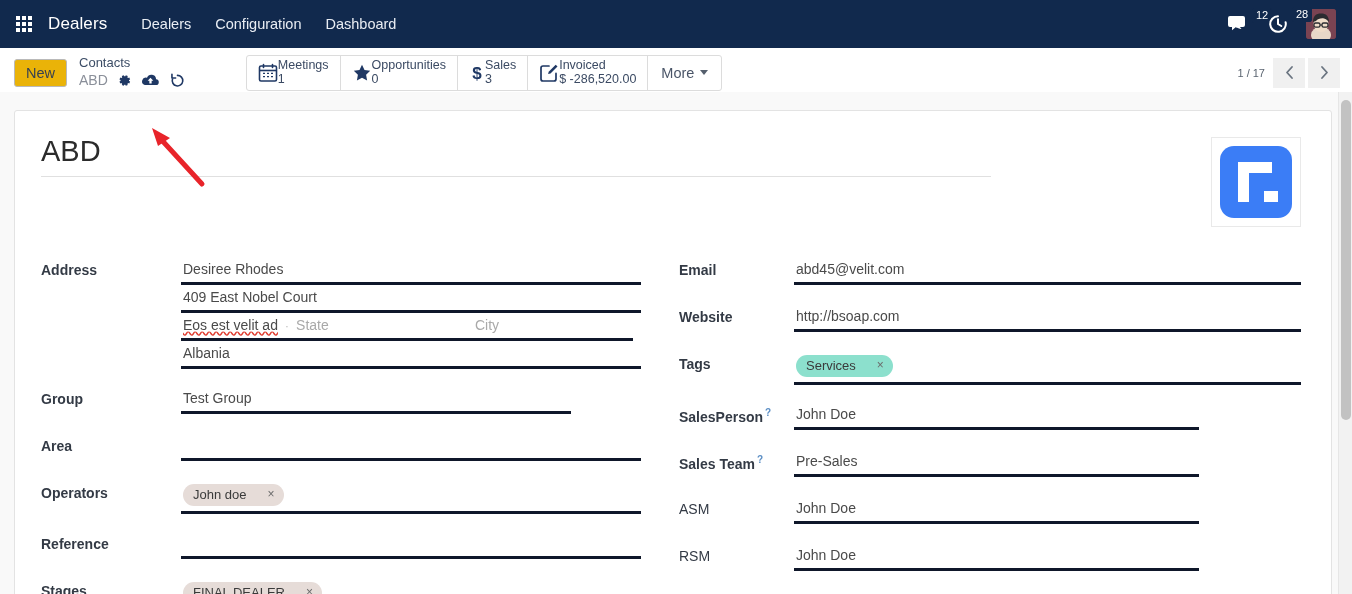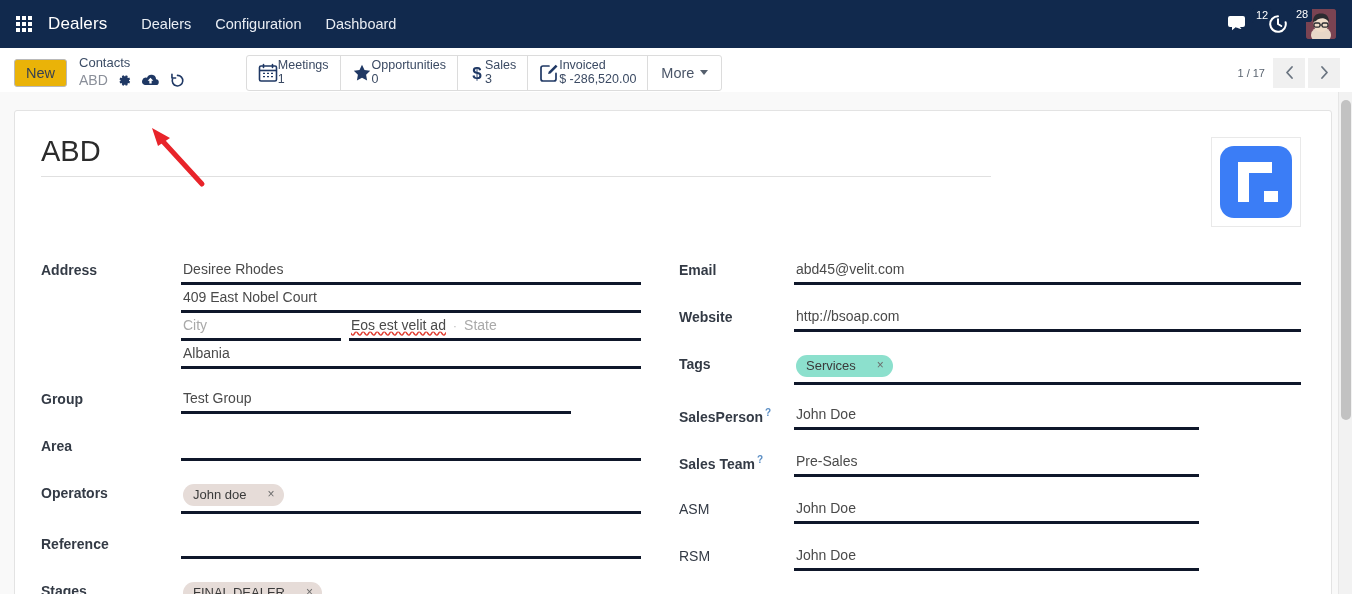--- a/index.html
+++ b/index.html
@@ -487,26 +487,26 @@
     <div class="cols">
 
       <div class="col col-left">
 
         <div class="fld">
           <div class="fld-label">Address</div>
           <div class="fld-body">
             <div class="fld-line">Desiree Rhodes</div>
             <div class="fld-line">409 East Nobel Court</div>
             <div class="addr-row">
-              <div class="fld-line city ph">City</div>
               <div class="fld-line">
                 <span class="val spell">Eos est velit ad</span>
                 <span class="addr-sep">·</span>
                 <span class="ph">State</span>
               </div>
+              <div class="fld-line city ph">City</div>
             </div>
             <div class="fld-line">Albania</div>
           </div>
         </div>
 
         <div class="fld">
           <div class="fld-label">Group</div>
           <div class="fld-body">
             <div class="fld-line" style="max-width:390px">Test Group</div>
           </div>

